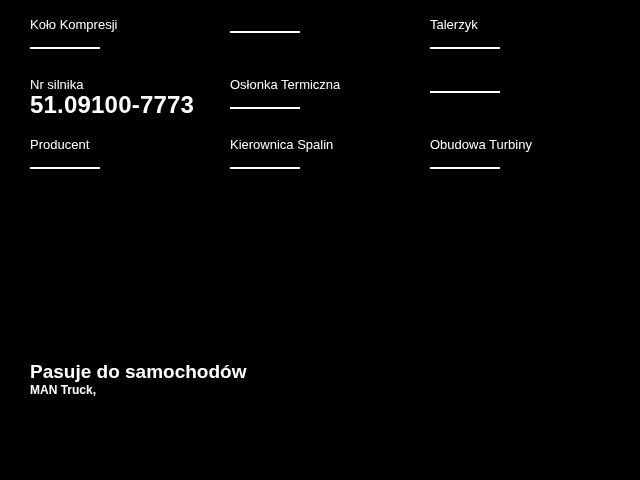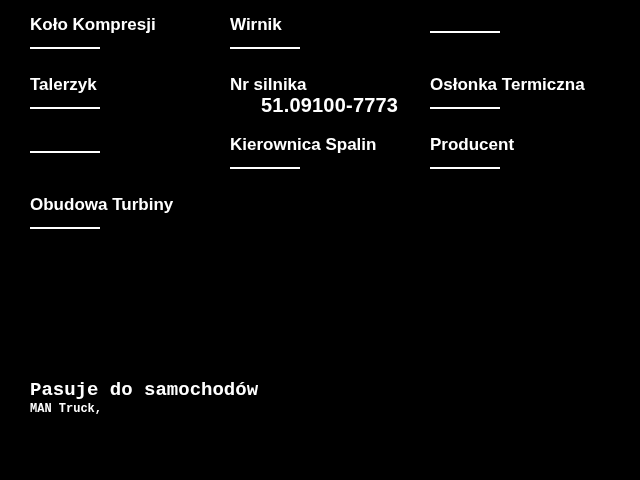--- a/index.html
+++ b/index.html
@@ -20,45 +20,43 @@
     left: 30px;
     top: 17px;
     display: grid;
     grid-template-columns: 200px 200px 200px;
     grid-auto-rows: 60px;
   }
   .field {
     position: relative;
   }
   .field-label {
-    font-size: 17px;
-    font-weight: bold;
+    font-size: 13px;
+    font-weight: normal;
     line-height: 16px;
     white-space: nowrap;
   }
   .field-underline {
     width: 70px;
     height: 2px;
     background: #ffffff;
     margin-top: 14px;
   }
   .field-value {
-    font-size: 20px;
+    font-size: 24px;
     font-weight: bold;
     line-height: 22px;
     margin-top: 1px;
     white-space: nowrap;
     letter-spacing: 0.2px;
-    margin-left: 31px;
   }
   .compat-section {
     position: absolute;
     left: 30px;
-    top: 380px;
-    font-family: Liberation Mono, monospace;
+    top: 361px;
   }
   .compat-heading {
     margin: 0;
     font-size: 19px;
     font-weight: bold;
     line-height: 21px;
     white-space: nowrap;
   }
   .compat-vehicles {
     margin: 1px 0 0 0;
@@ -71,24 +69,20 @@
 </head>
 <body>
 
 <div class="spec-grid">
 
   <div class="field">
     <div class="field-label">Koło Kompresji</div>
     <div class="field-underline"></div>
   </div>
 
-  <div class="field">
-    <div class="field-label">Wirnik</div>
-    <div class="field-underline"></div>
-  </div>
 
   <div class="field">
     <div class="field-underline"></div>
   </div>
 
 
   <div class="field">
     <div class="field-label">Talerzyk</div>
     <div class="field-underline"></div>
   </div>
@@ -101,26 +95,26 @@
   <div class="field">
     <div class="field-label">Osłonka Termiczna</div>
     <div class="field-underline"></div>
   </div>
 
   <div class="field">
     <div class="field-underline"></div>
   </div>
 
   <div class="field">
-    <div class="field-label">Kierownica Spalin</div>
+    <div class="field-label">Producent</div>
     <div class="field-underline"></div>
   </div>
 
   <div class="field">
-    <div class="field-label">Producent</div>
+    <div class="field-label">Kierownica Spalin</div>
     <div class="field-underline"></div>
   </div>
 
   <div class="field">
     <div class="field-label">Obudowa Turbiny</div>
     <div class="field-underline"></div>
   </div>
 
 
 </div>

